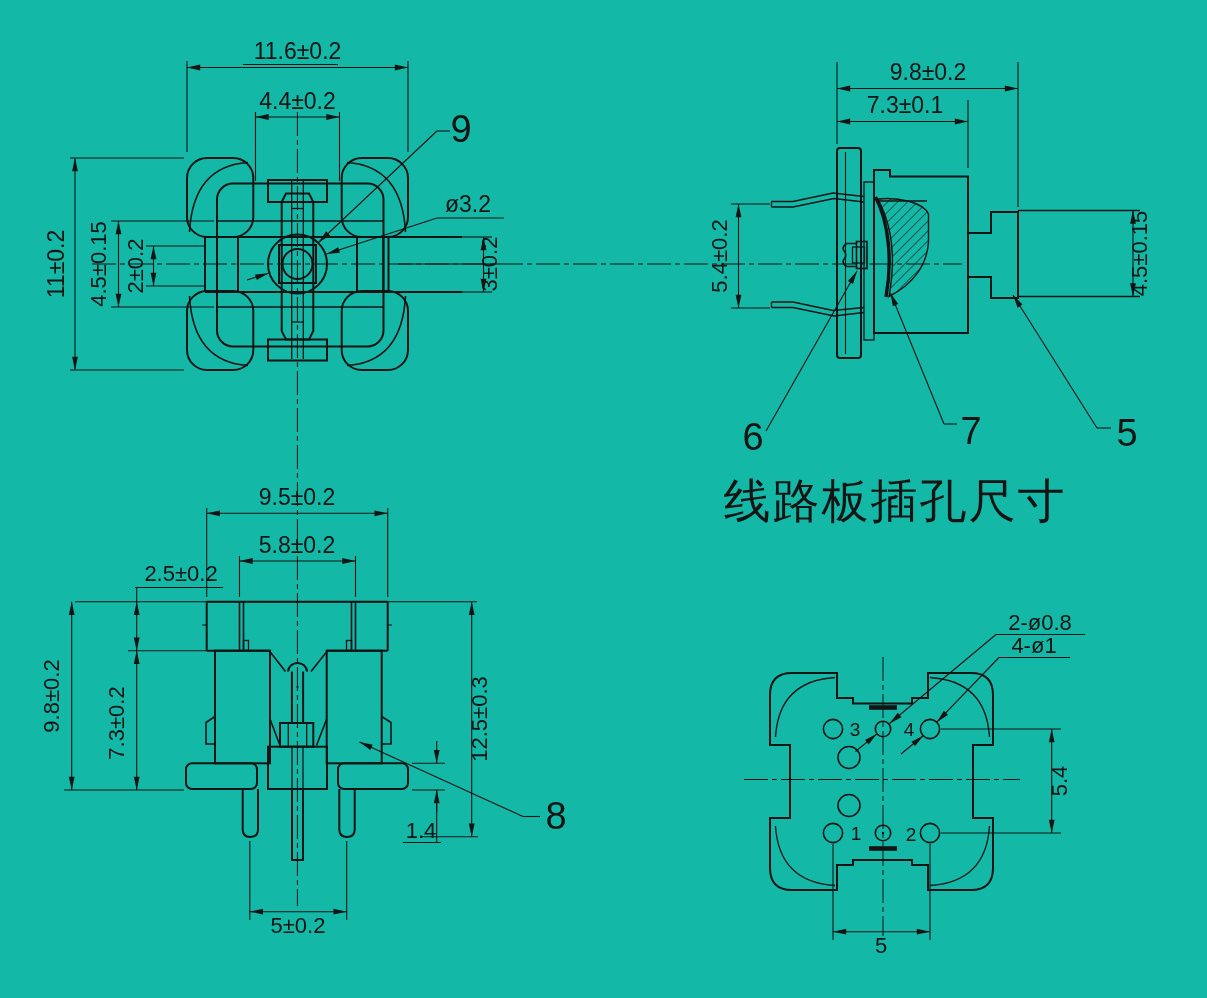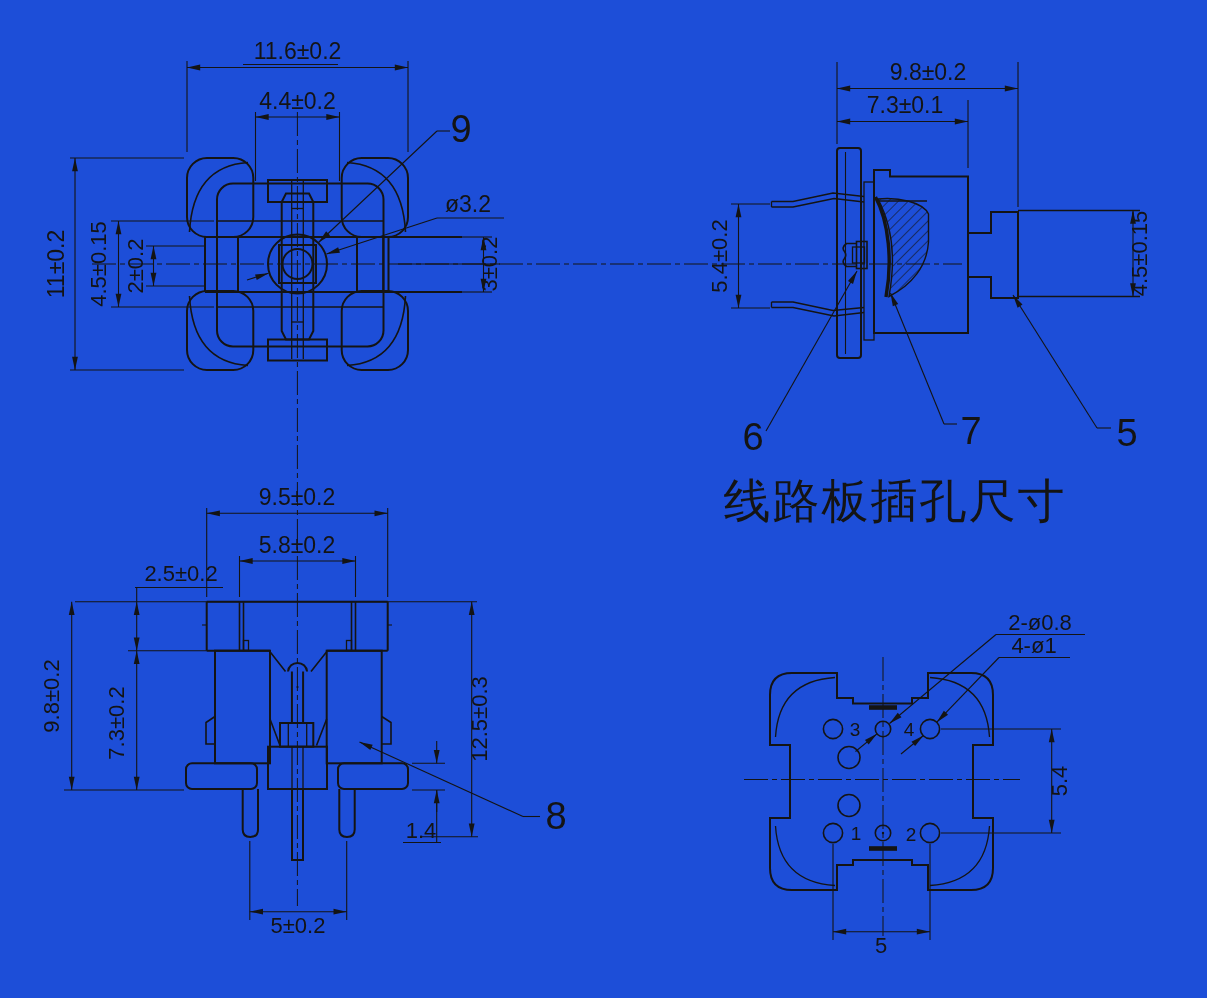--- a/index.html
+++ b/index.html
@@ -1,16 +1,16 @@
 <!DOCTYPE html>
 <html><head>
 <meta charset="utf-8">
 <style>
   html,body{margin:0;padding:0;background:#fff;}
-  .sheet{position:relative;width:1207px;height:998px;background:#1d4ed8;overflow:hidden;}
+  .sheet{position:relative;width:1207px;height:998px;background:#14b8a6;overflow:hidden;}
   svg{position:absolute;left:0;top:0;}
   text{font-family:"Liberation Sans","DejaVu Sans",sans-serif;fill:#141414;}
   .dim{font-size:23px;}
   .dimS{font-size:22px;}
   .callout{font-size:38px;}
   .pinNum{font-size:19px;}
   .cnTitle{font-size:47px;letter-spacing:2px;}
   .o2{stroke:#141414;stroke-width:2;fill:none;}
   .o16{stroke:#141414;stroke-width:1.6;fill:none;}
   .o13{stroke:#141414;stroke-width:1.3;fill:none;}

